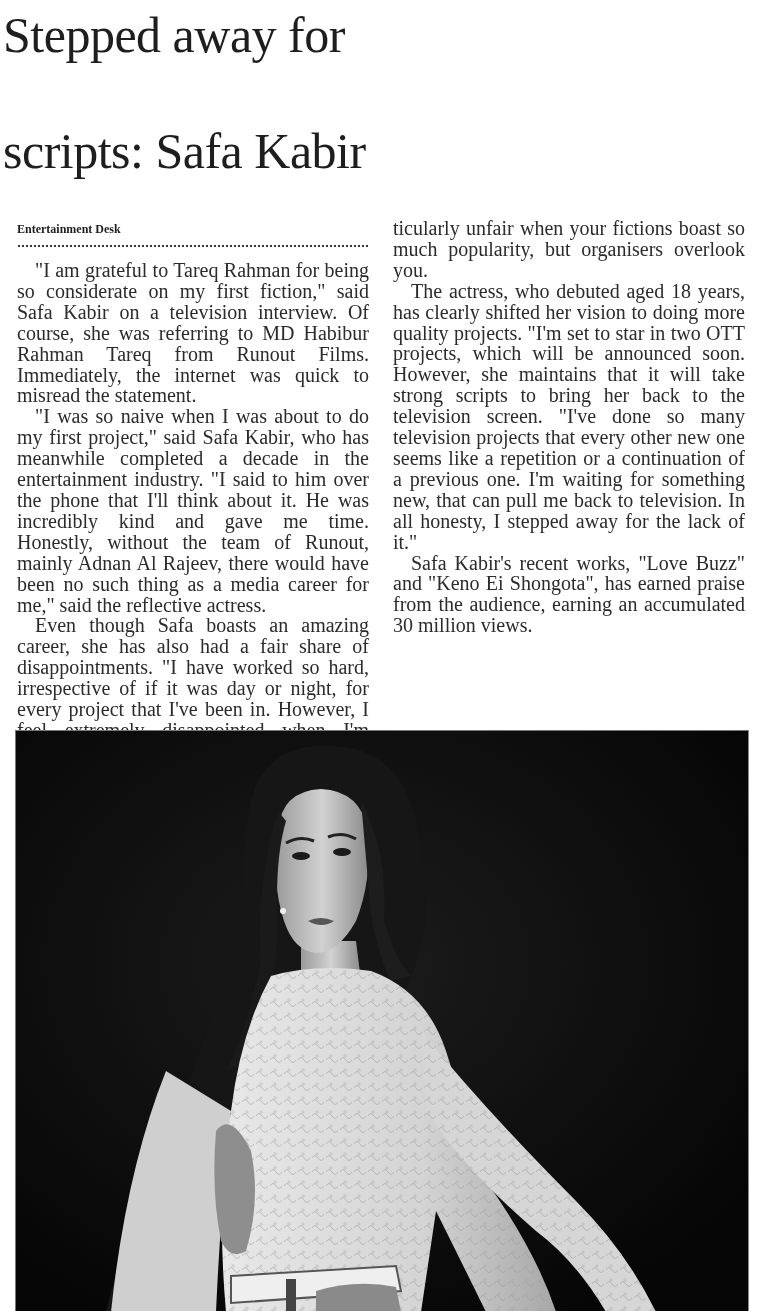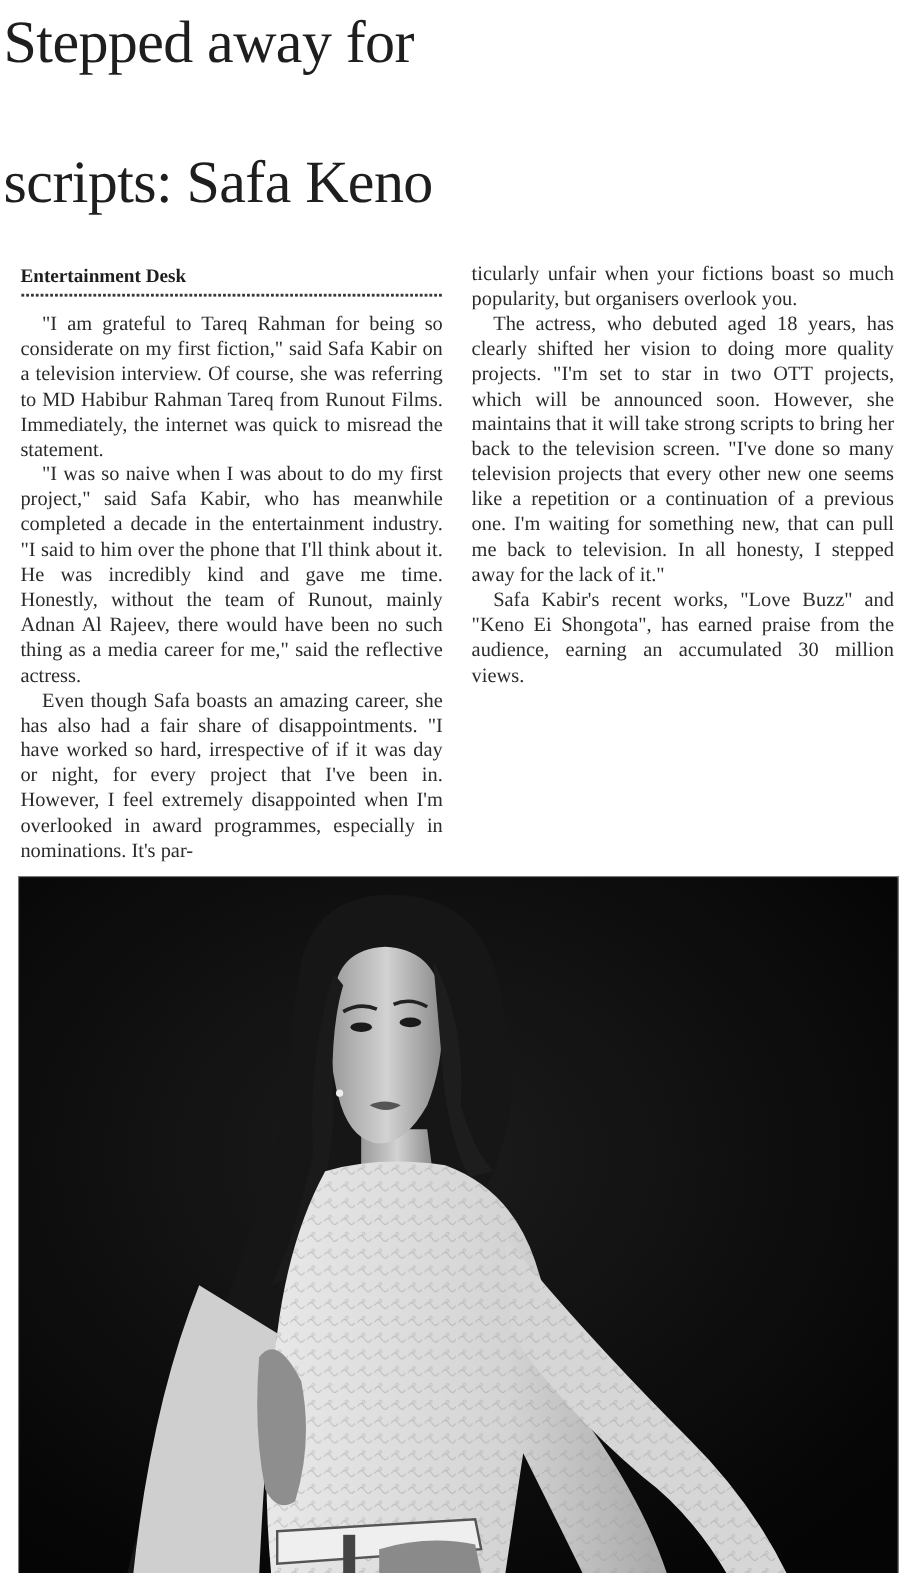--- a/index.html
+++ b/index.html
@@ -10,51 +10,51 @@
   }
   .headline {
     position: absolute; left: 3px; top: 6px; width: 520px;
     font-family: Liberation Serif, serif;
     font-size: 50px; line-height: 58px; font-weight: normal;
     color: #1e1e1e; letter-spacing: -0.5px; margin: 0;
   }
   .byline {
     position: absolute; left: 17px; top: 222px; width: 352px;
     font-family: "Liberation Serif", serif; font-weight: bold;
-    font-size: 16px; color: #1e1e1e;
+    font-size: 12px; color: #1e1e1e;
   }
   .dots {
     position: absolute; left: 17px; top: 244px; width: 352px; height: 4px;
     background-image: radial-gradient(circle, #333 1.1px, transparent 1.4px);
     background-size: 4px 4px; background-repeat: repeat-x;
   }
   .col {
     position: absolute;
     font-family: "Liberation Serif", serif;
-    font-size: 17px; line-height: 20.9px; color: #2b2b2b;
+    font-size: 20px; line-height: 20.9px; color: #2b2b2b;
     text-align: justify; hyphens: manual;
   }
   .col p { margin: 0; text-indent: 18px; }
   .col p.cont { text-indent: 0; }
   .col-left { left: 17px; top: 260px; width: 352px; }
   .col-right { left: 393px; top: 218px; width: 352px; }
   .photo {
     position: absolute; left: 15px; top: 730px; width: 732px; height: 581px;
     background: #080808; overflow: hidden;
     border-left: 1px solid #777; border-top: 1px solid #777; border-right: 1px solid #888;
   }
   .photo svg { display: block; }
 </style>
 </head>
 <body>
 
 <h1 class="headline">
   <span>Stepped away for</span><br>
   <br>
-  <span>scripts: Safa Keno</span>
+  <span>scripts: Safa Kabir</span>
 </h1>
 
 <div class="byline">Entertainment Desk</div>
 <div class="dots"></div>
 
 <div class="col col-left">
   <p>"I am grateful to Tareq Rahman for being so considerate on my first fiction," said Safa Kabir on a television interview. Of course, she was referring to MD Habibur Rahman Tareq from Runout Films. Immediately, the internet was quick to misread the statement.</p>
   <p>"I was so naive when I was about to do my first project," said Safa Kabir, who has mean­while completed a decade in the entertain­ment industry. "I said to him over the phone that I'll think about it. He was incredibly kind and gave me time. Honestly, without the team of Runout, mainly Adnan Al Rajeev, there would have been no such thing as a media career for me," said the reflective actress.</p>
   <p>Even though Safa boasts an amazing career, she has also had a fair share of disappoint­ments. "I have worked so hard, irrespective of if it was day or night, for every project that I've been in. However, I feel extremely disappoint­ed when I'm overlooked in award pro­grammes, especially in nominations. It's par-</p>
 </div>

